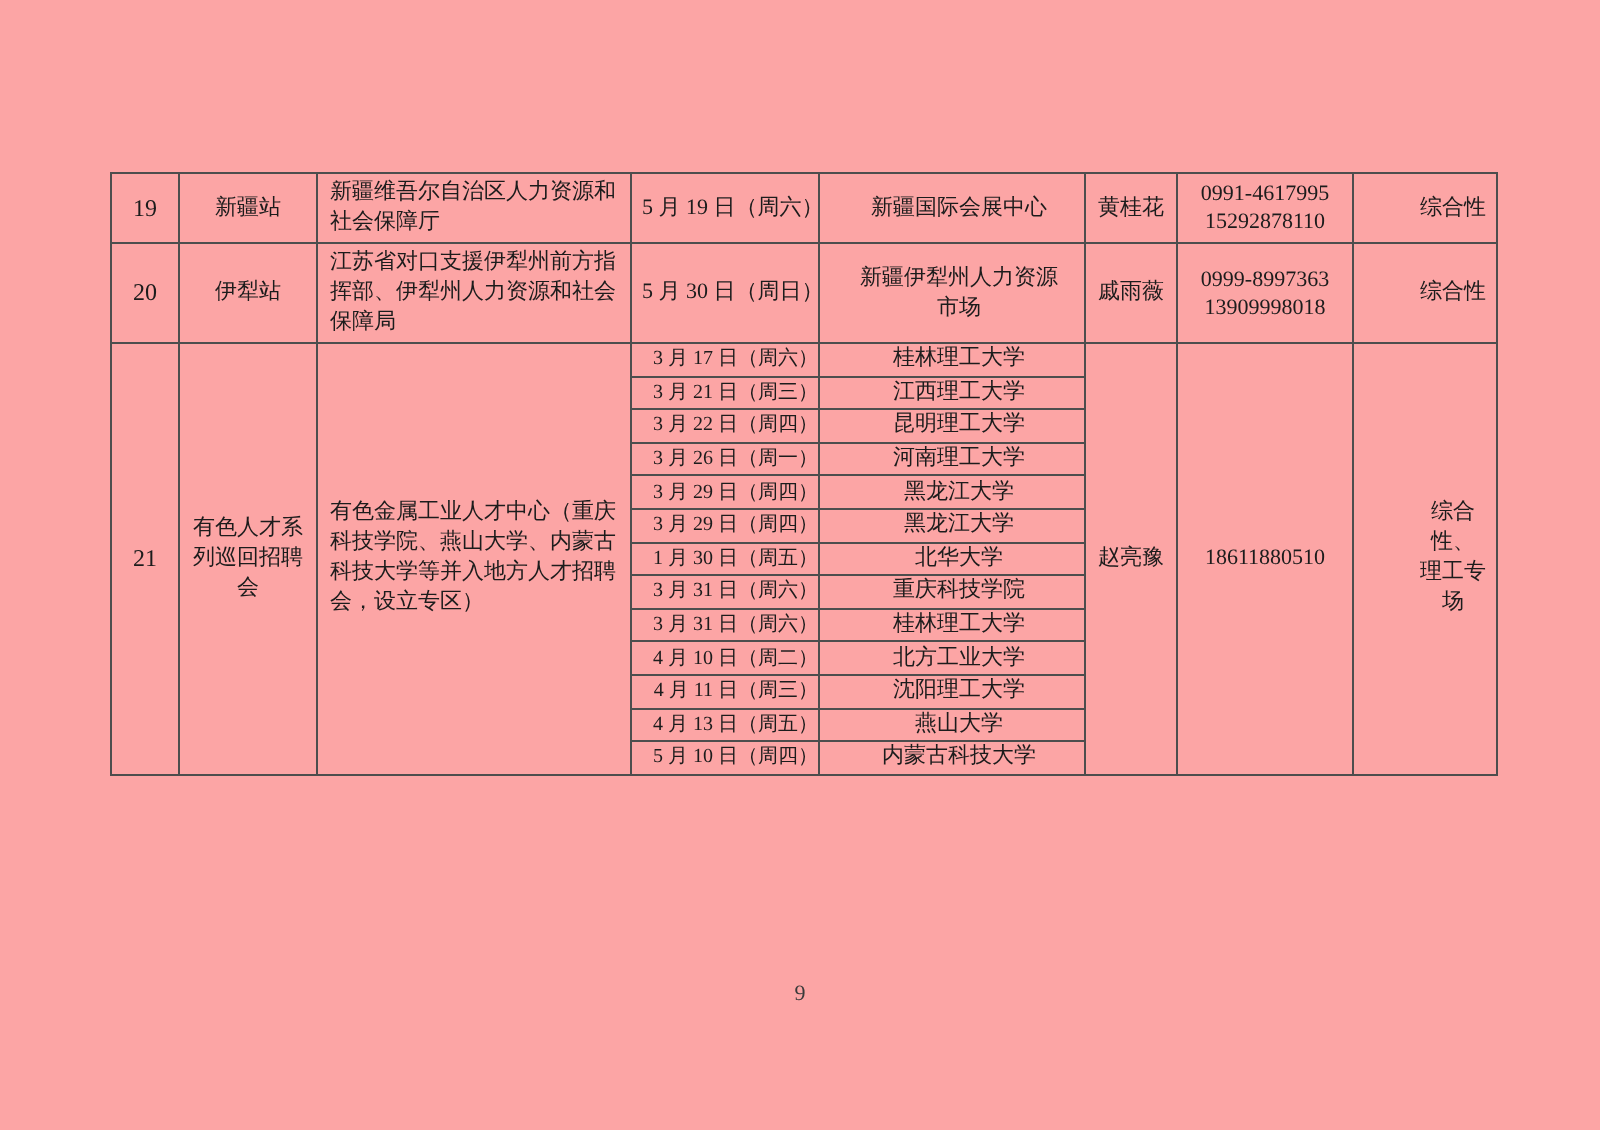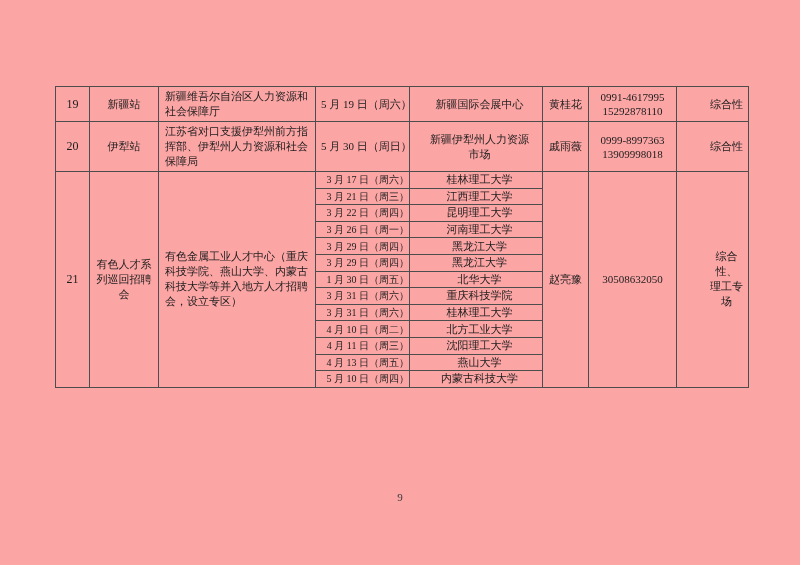--- a/index.html
+++ b/index.html
@@ -104,21 +104,21 @@
         <td class="c-station" rowspan="13">有色人才系
 列巡回招聘
 会</td>
         <td class="c-org" rowspan="13">有色金属工业人才中心（重庆
 科技学院、燕山大学、内蒙古
 科技大学等并入地方人才招聘
 会，设立专区）</td>
         <td class="c-date">3 月 17 日（周六）</td>
         <td class="c-venue">桂林理工大学</td>
         <td class="c-contact" rowspan="13">赵亮豫</td>
-        <td class="c-phone" rowspan="13">30508632050</td>
+        <td class="c-phone" rowspan="13">18611880510</td>
         <td class="c-type" rowspan="13">综合性、
 理工专场</td>
       </tr>
       <tr class="row-sub">
         <td class="c-date">3 月 21 日（周三）</td>
         <td class="c-venue">江西理工大学</td>
       </tr>
       <tr class="row-sub">
         <td class="c-date">3 月 22 日（周四）</td>
         <td class="c-venue">昆明理工大学</td>

